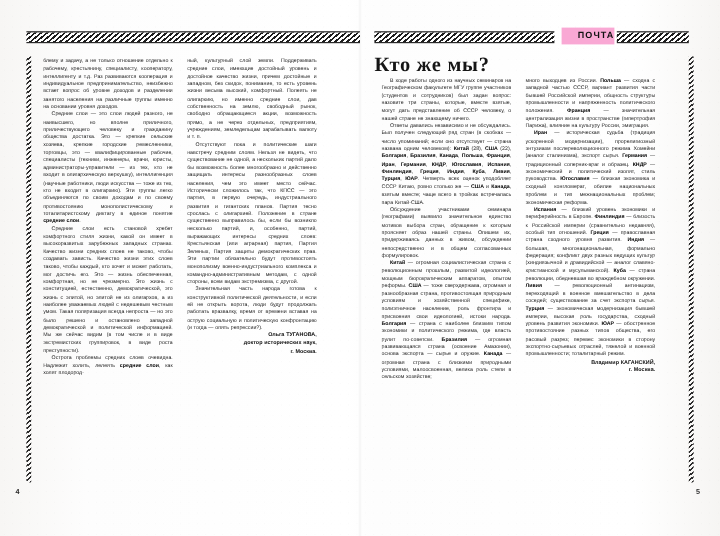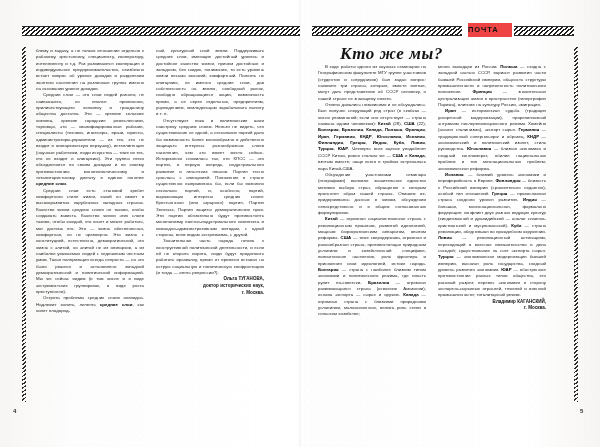--- a/index.html
+++ b/index.html
@@ -37,30 +37,30 @@
     background-image:repeating-linear-gradient(
       -40deg,#1d1d1d 0px,#1d1d1d 1.4px,#ffffff 1.4px,#ffffff 3.2px);
     border-top:1px solid #2a2a2a;border-bottom:1px solid #2a2a2a;
   }
   .hbar.l{left:22px;top:26px;width:278px;}
   .hbar.r1{left:312px;top:26px;width:150px;}
   .hbar.r2{left:514px;top:26px;width:60px;}
   .rubric{
     position:absolute;left:468px;top:23px;width:44px;height:14px;
     font-size:7.5px;font-weight:bold;letter-spacing:.9px;
-    color:#111;line-height:14px;text-align:left;
-    background:#ef4444;
+    color:#111;line-height:14px;text-align:right;
+    background:#f9a8d4;
   }
 
   
   .title{
     position:absolute;left:312px;top:44px;
     font-family:"Liberation Serif", serif;
-    font-style:italic;font-weight:bold;
-    font-size:17px;letter-spacing:.6px;color:#151515;margin-left:28px;
+    font-weight:bold;
+    font-size:17px;letter-spacing:.6px;color:#151515;
   }
 
   
   .col{
     position:absolute;
     font-size:4.35px;
     line-height:6.35px;
     text-align:justify;
     -webkit-hyphens:auto;hyphens:auto;
     color:#222;

